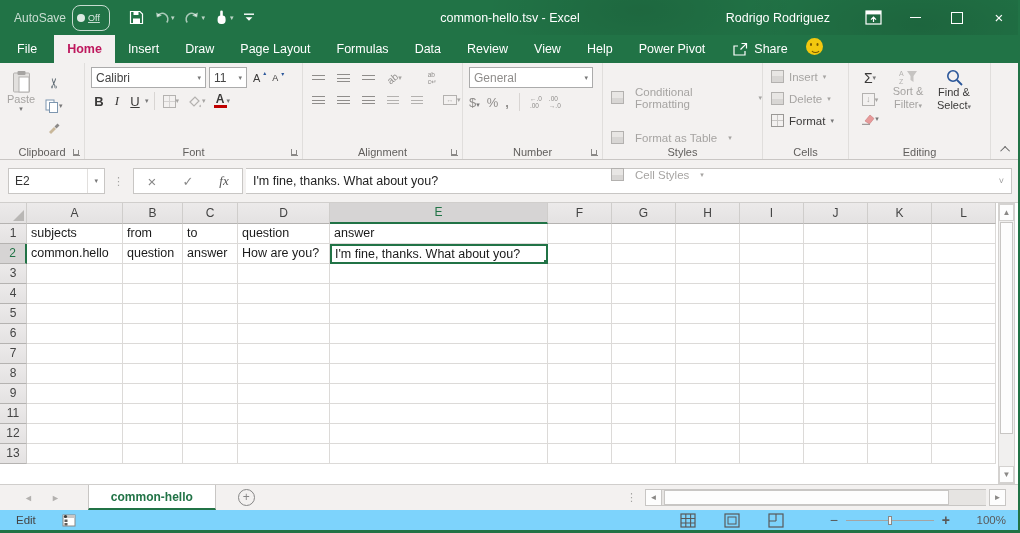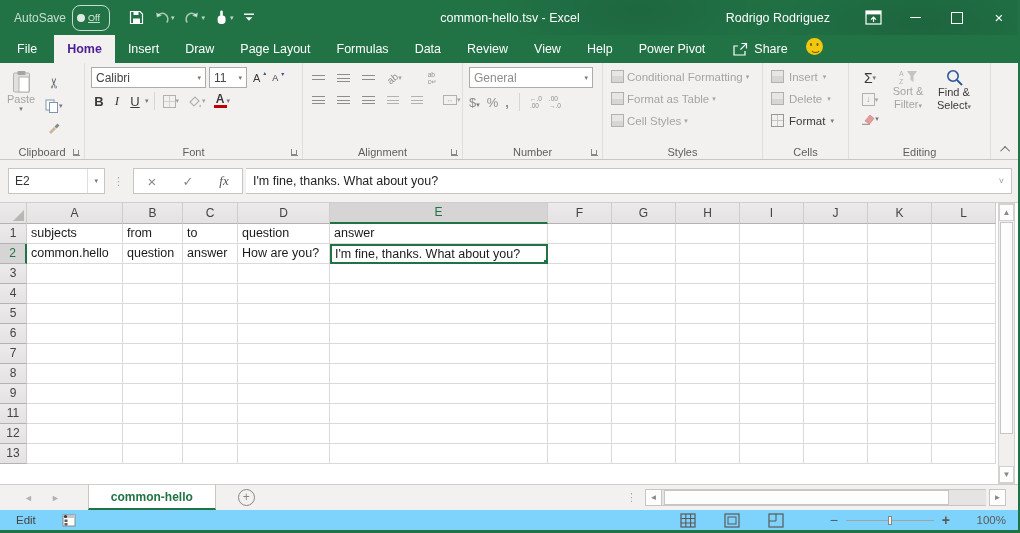--- a/index.html
+++ b/index.html
@@ -25,21 +25,21 @@
   .username { font-size:12.5px; margin-right:22px; }
   .winbtn { width:42px; height:100%; display:flex; align-items:center; justify-content:center; color:#fff; }
   .winbtn.min::before { content:""; width:11px; height:1px; background:#fff; }
   .winbtn.max::before { content:""; width:10px; height:10px; border:1px solid #fff; }
   .winbtn.close { font-size:15px; }
 
   
   .tabrow { height:28px; background:#217346; display:flex; align-items:flex-end; flex:none; position:relative; }
   .rtab { height:28px; line-height:28px; padding:0 13px; color:#fff; font-size:12.5px; }
   .rtab.file { padding:0 17px; }
-  .rtab.active { background:#f3f1f0; color:#4c1d95; font-weight:700; }
+  .rtab.active { background:#f3f1f0; color:#be185d; font-weight:700; }
   .tellme { display:flex; align-items:center; gap:7px; color:#fff; height:28px; padding:0 12px; margin-left:6px; font-size:12.5px; }
   .share { display:flex; align-items:center; gap:6px; color:#fff; height:28px; padding:0 10px; margin-left:4px; font-size:12.5px; }
   .smiley { width:17px; height:17px; border-radius:50%; background:#f2c80f; position:relative; margin:0 14px 5px 8px; align-self:center; }
   .smiley::before { content:""; position:absolute; top:5px; left:4px; width:2.2px; height:2.6px; border-radius:50%; background:#7a5c00; box-shadow:6.5px 0 0 #7a5c00; }
   .smiley::after { content:""; position:absolute; left:4px; top:7px; width:9px; height:6px; border:1.4px solid transparent; border-bottom-color:#7a5c00; border-radius:0 0 9px 9px; }
 
   
   .ribbon { height:97px; background:#f3f1f0; border-bottom:1px solid #c9c6c4; display:flex; flex:none; position:relative; font-size:11px; color:#444; }
   .grp { position:relative; border-right:1px solid #e0dedc; height:100%; flex:none; padding-top:4px; }
   .grp-label { position:absolute; bottom:1px; left:0; right:0; text-align:center; font-size:11px; color:#605e5c; }
@@ -70,21 +70,21 @@
   .grow-shrink { font-size:11px; color:#3b3a39; position:relative; padding-right:6px; }
   .grow-shrink sup { font-size:6px; position:absolute; top:-1px; right:0; }
   .vsep { width:1px; height:18px; background:#d8d5d3; margin:0 3px; }
   .grp-align { width:160px; padding-left:6px; }
   .al-row { display:flex; gap:6px; align-items:center; height:22px; }
   .orient { font-size:10px; color:#8f8d8b; transform:rotate(-40deg); }
   .merge-ico { width:14px; height:10px; border:1px solid #b3b1af; color:#b3b1af; font-size:7px; line-height:8px; text-align:center; }
   .grp-num { width:140px; padding-left:6px; }
   .num-row2 { display:flex; align-items:center; gap:7px; margin-top:5px; color:#8f8d8b; font-size:13px; }
   .grp-styles { width:160px; padding-left:8px; display:flex; flex-direction:column; gap:3px; }
-  .style-item { display:flex; align-items:center; gap:3px; color:#a6a4a2; font-size:11.5px; height:19px; }
+  .style-item { display:flex; align-items:center; gap:11px; color:#a6a4a2; font-size:11.5px; height:19px;margin-top:21px; }
   .sq-ico { width:13px; height:13px; border:1px solid #b3b1af; background:linear-gradient(#e8e6e4 50%, #d8d6d4 50%); flex:none; }
   .grp-cells { width:86px; padding-left:8px; display:flex; flex-direction:column; gap:3px; }
   .cell-item { display:flex; align-items:center; gap:5px; font-size:11.5px; height:19px; }
   .grp-edit { width:142px; padding-left:6px; display:flex; }
   .edit-col1 { display:flex; flex-direction:column; gap:3px; width:30px; padding-top:1px; }
   .sigma { font-size:14px; color:#3b3a39; }
   .fillbox { width:13px; height:13px; border:1px solid #b3b1af; color:#a6a4a2; font-size:9px; line-height:11px; text-align:center; }
   .edit-block { width:46px; text-align:center; font-size:11px; line-height:13px; padding-top:2px; }
   .sortfilter { color:#a6a4a2; }
   .findselect { color:#3b3a39; }

